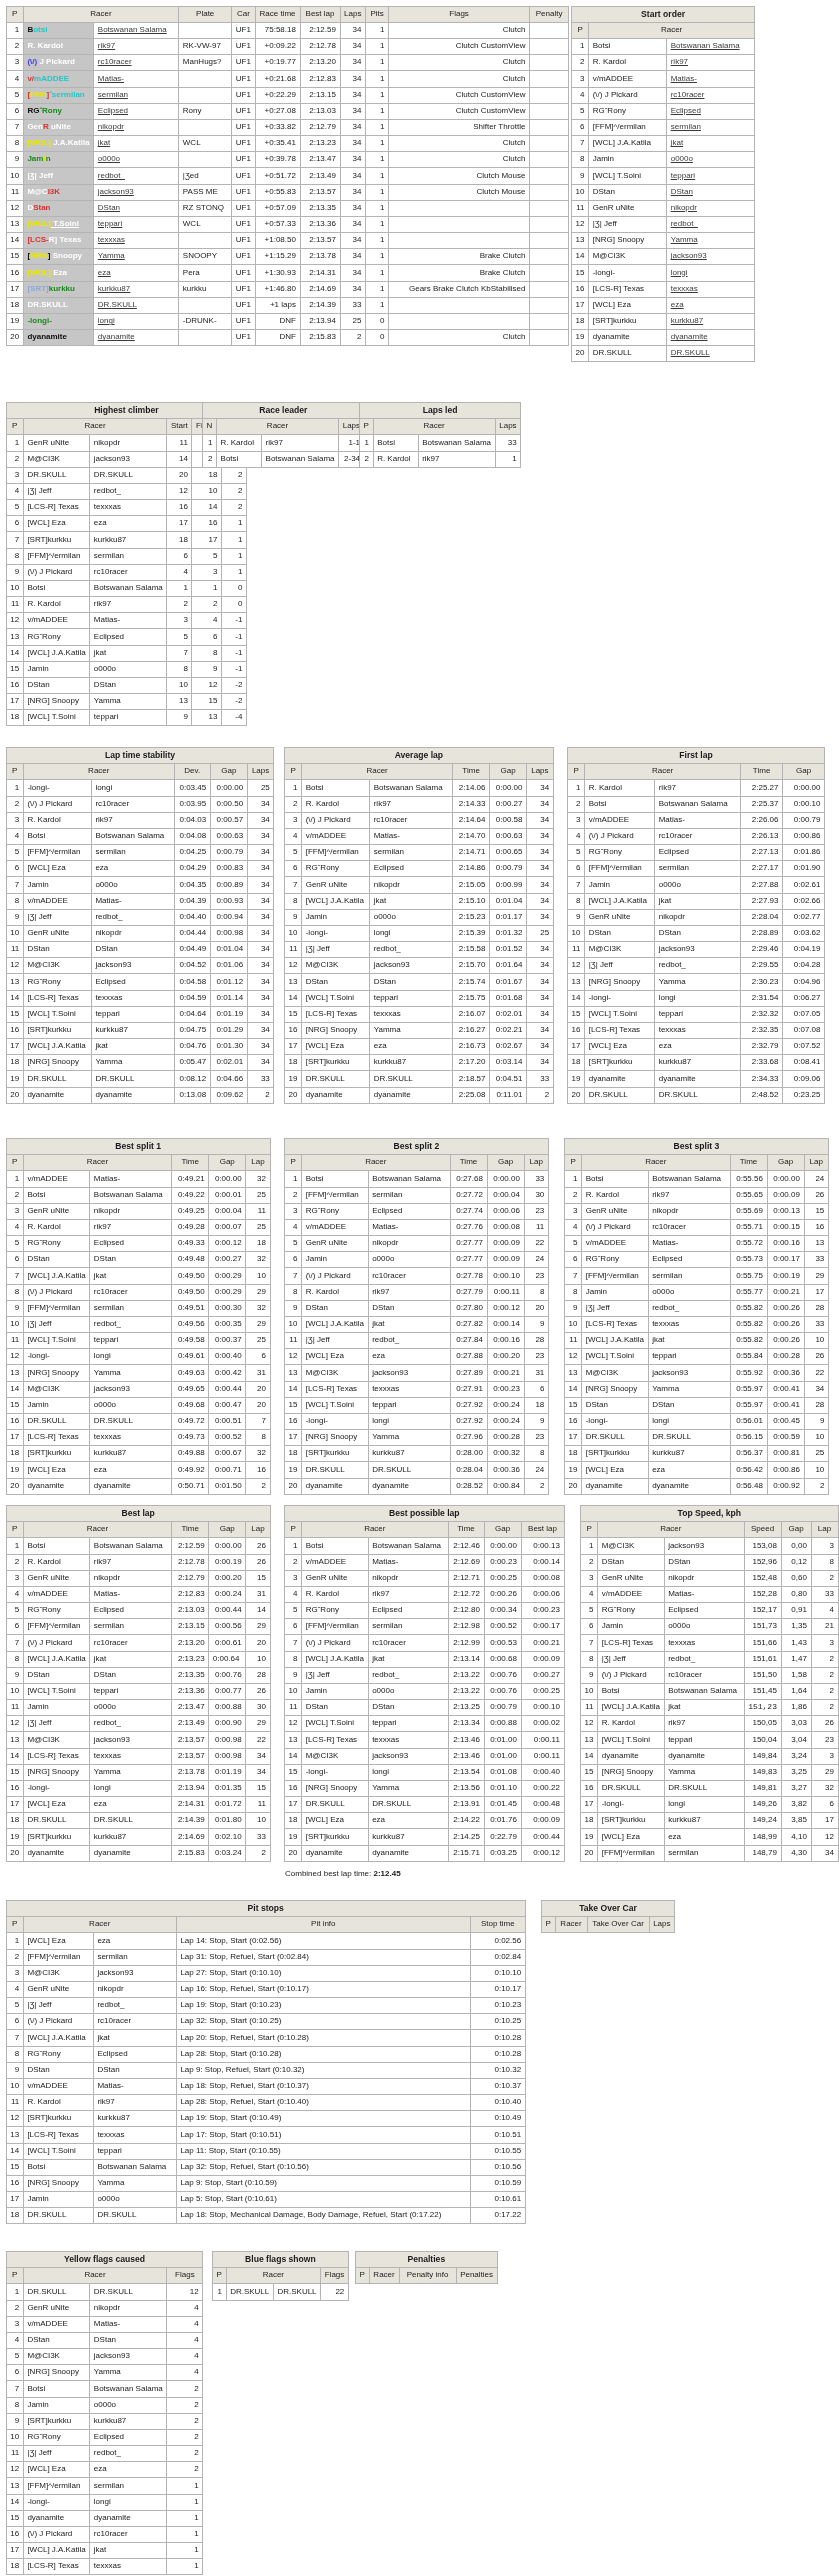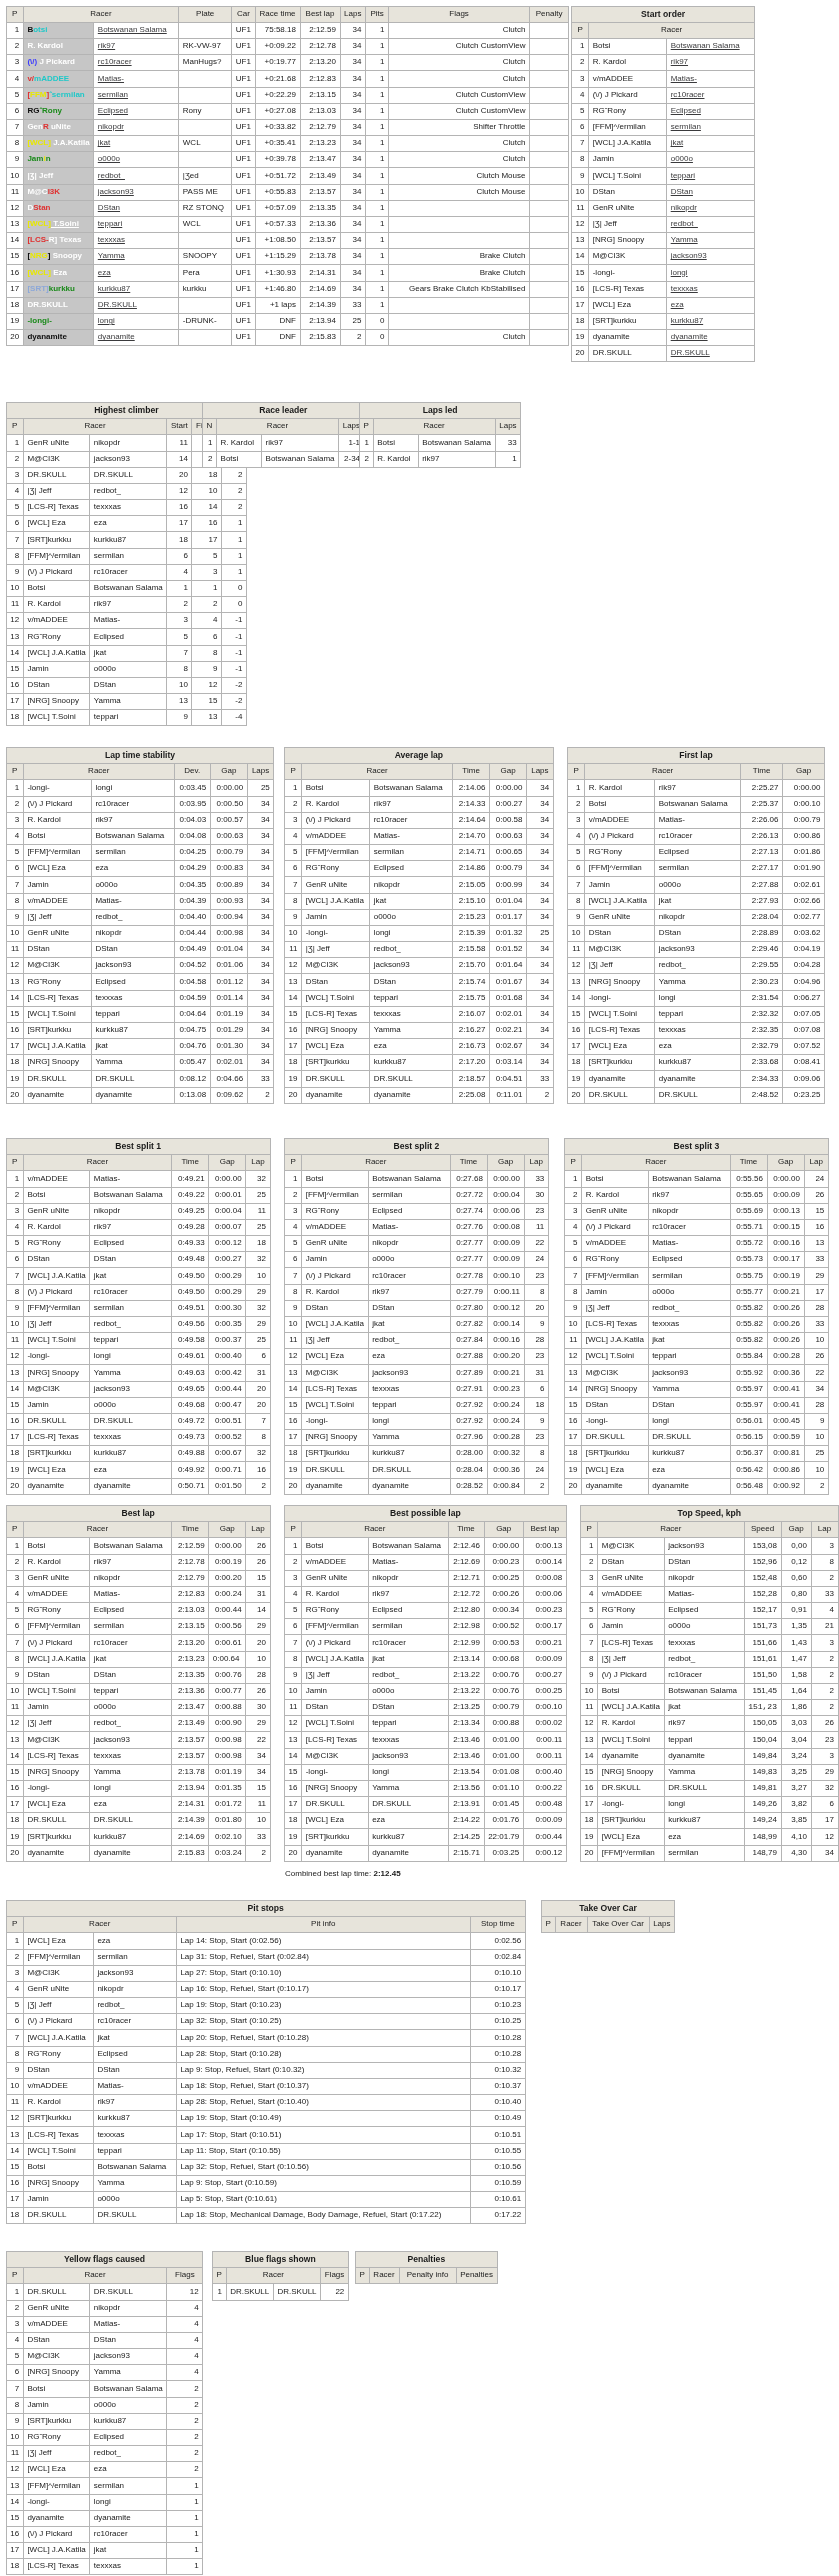--- a/index.html
+++ b/index.html
@@ -2117,21 +2117,21 @@
           <td style="text-align: left;">eza</td>
           <td style="text-align: right;">2:14.22</td>
           <td style="text-align: right;">0:01.76</td>
           <td style="text-align: right;">0:00.09</td>
         </tr>
         <tr>
           <td style="text-align: right;">19</td>
           <td style="text-align: left;">[SRT]kurkku</td>
           <td style="text-align: left;">kurkku87</td>
           <td style="text-align: right;">2:14.25</td>
-          <td style="text-align: right;">22:01.79</td>
+          <td style="text-align: right;">0:22.79</td>
           <td style="text-align: right;">0:00.44</td>
         </tr>
         <tr>
           <td style="text-align: right;">20</td>
           <td style="text-align: left;">dyanamite</td>
           <td style="text-align: left;">dyanamite</td>
           <td style="text-align: right;">2:15.71</td>
           <td style="text-align: right; margin-top: 13px;">0:03.25</td>
           <td style="text-align: right;">0:00.12</td>
         </tr>

